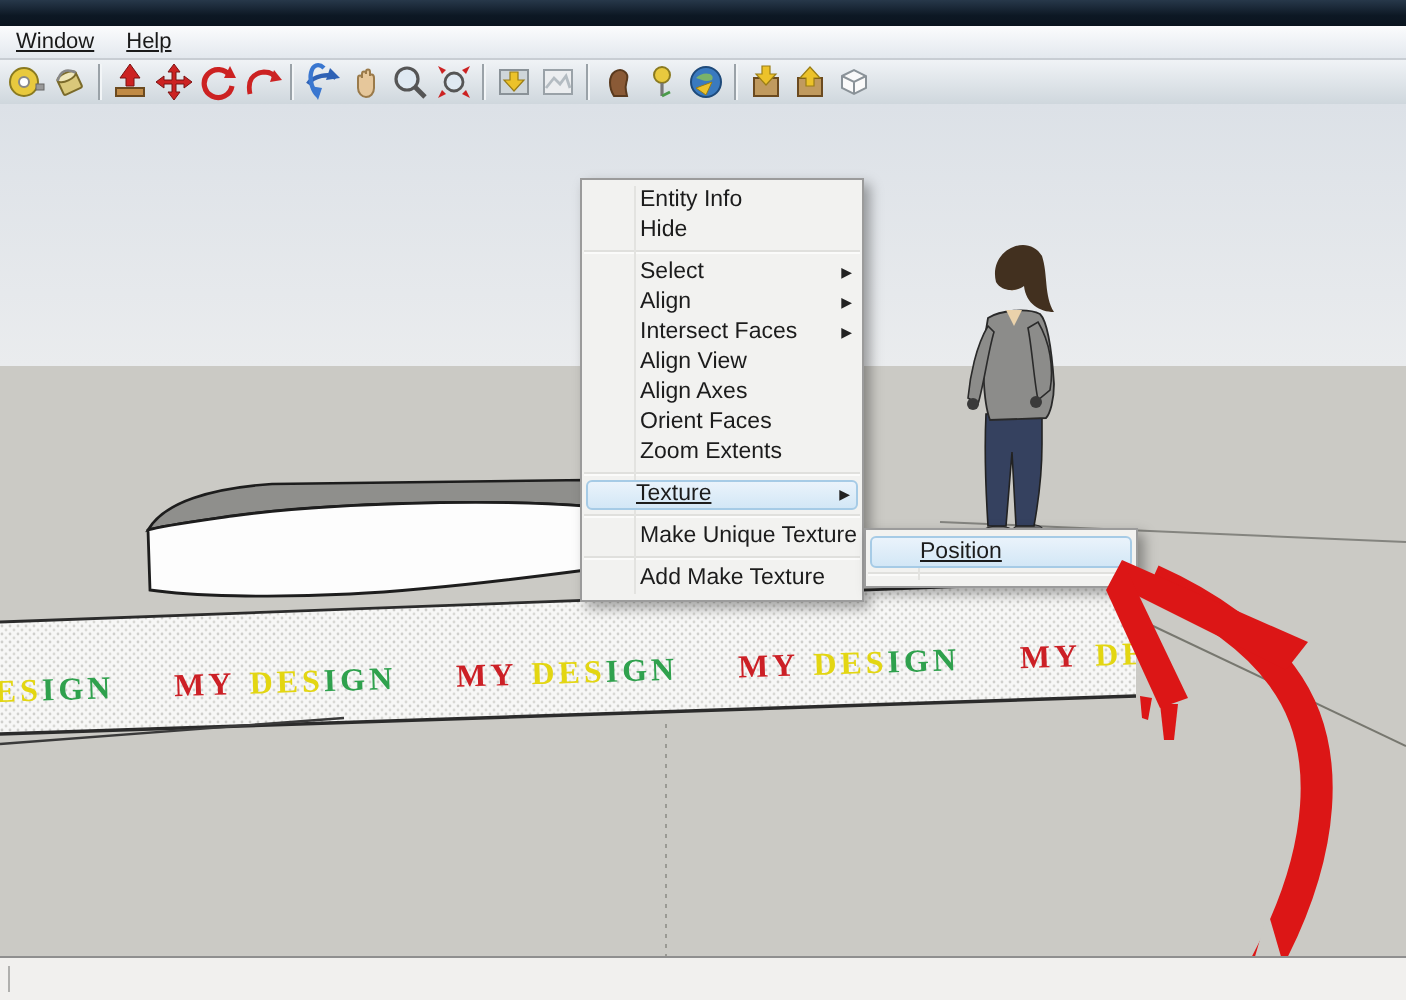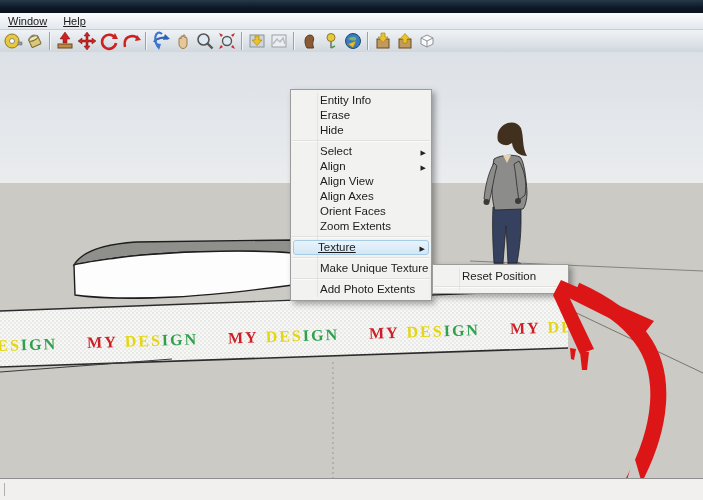--- a/index.html
+++ b/index.html
@@ -228,40 +228,40 @@
       <circle cx="518" cy="149" r="3" fill="#3a3a3a"></circle>
       <path d="M503,103 L511,103 L507,111 Z" fill="#ead2ab"></path>
       <ellipse cx="506" cy="84" rx="7" ry="9" fill="#ecd3ac" stroke="#8a7050" stroke-width=".5"></ellipse>
       <path d="M498,89 C494,73 514,64 521,76 C524,85 522,96 527,104 C520,104 513,100 512,91 C508,94 501,94 498,89 Z" fill="#42301f"></path>
     </g>
   </svg>
 
   <div class="menu" id="ctxmenu">
     <div class="gutter"></div>
     <div class="mi"><span>Entity Info</span></div>
-    <div class="mi"><span>Erase</span></div>
     <div class="mi"><span>Hide</span></div>
     <div class="msep"></div>
     <div class="mi"><span>Select</span><span class="arr">▶</span></div>
     <div class="mi"><span>Align</span><span class="arr">▶</span></div>
+    <div class="mi"><span>Intersect Faces</span><span class="arr">▶</span></div>
     <div class="mi"><span>Align View</span></div>
     <div class="mi"><span>Align Axes</span></div>
     <div class="mi"><span>Orient Faces</span></div>
     <div class="mi"><span>Zoom Extents</span></div>
     <div class="msep"></div>
     <div class="mi hl"><span>Texture</span><span class="arr">▶</span></div>
     <div class="msep"></div>
     <div class="mi"><span>Make Unique Texture</span></div>
     <div class="msep"></div>
-    <div class="mi"><span>Add Photo Extents</span></div>
+    <div class="mi"><span>Add Make Texture</span></div>
   </div>
 
   <div class="menu" id="submenu">
     <div class="gutter"></div>
-    <div class="mi"><span>Reset Position</span></div>
+    <div class="mi hl"><span>Position</span></div>
     <div class="msep"></div>
   </div>
 
   <svg id="overlay" viewBox="0 0 703 426">
     <g>
       <path d="M633,430 C662,376 668,322 641,286 C628,268 605,251 576,238" fill="none" stroke-width="16" stroke-linecap="butt" stroke="#dc1616"></path>
       <polygon points="561,228 654,269 643,283 565,244" fill="#dc1616"></polygon>
       <polygon points="561,228 594,297 580,302 553,243" fill="#dc1616"></polygon>
       <polygon points="580,300 589,300 587,318 582,318" fill="#dc1616"></polygon>
       <polygon points="570,296 576,297 574,308 571,307" fill="#dc1616"></polygon>

